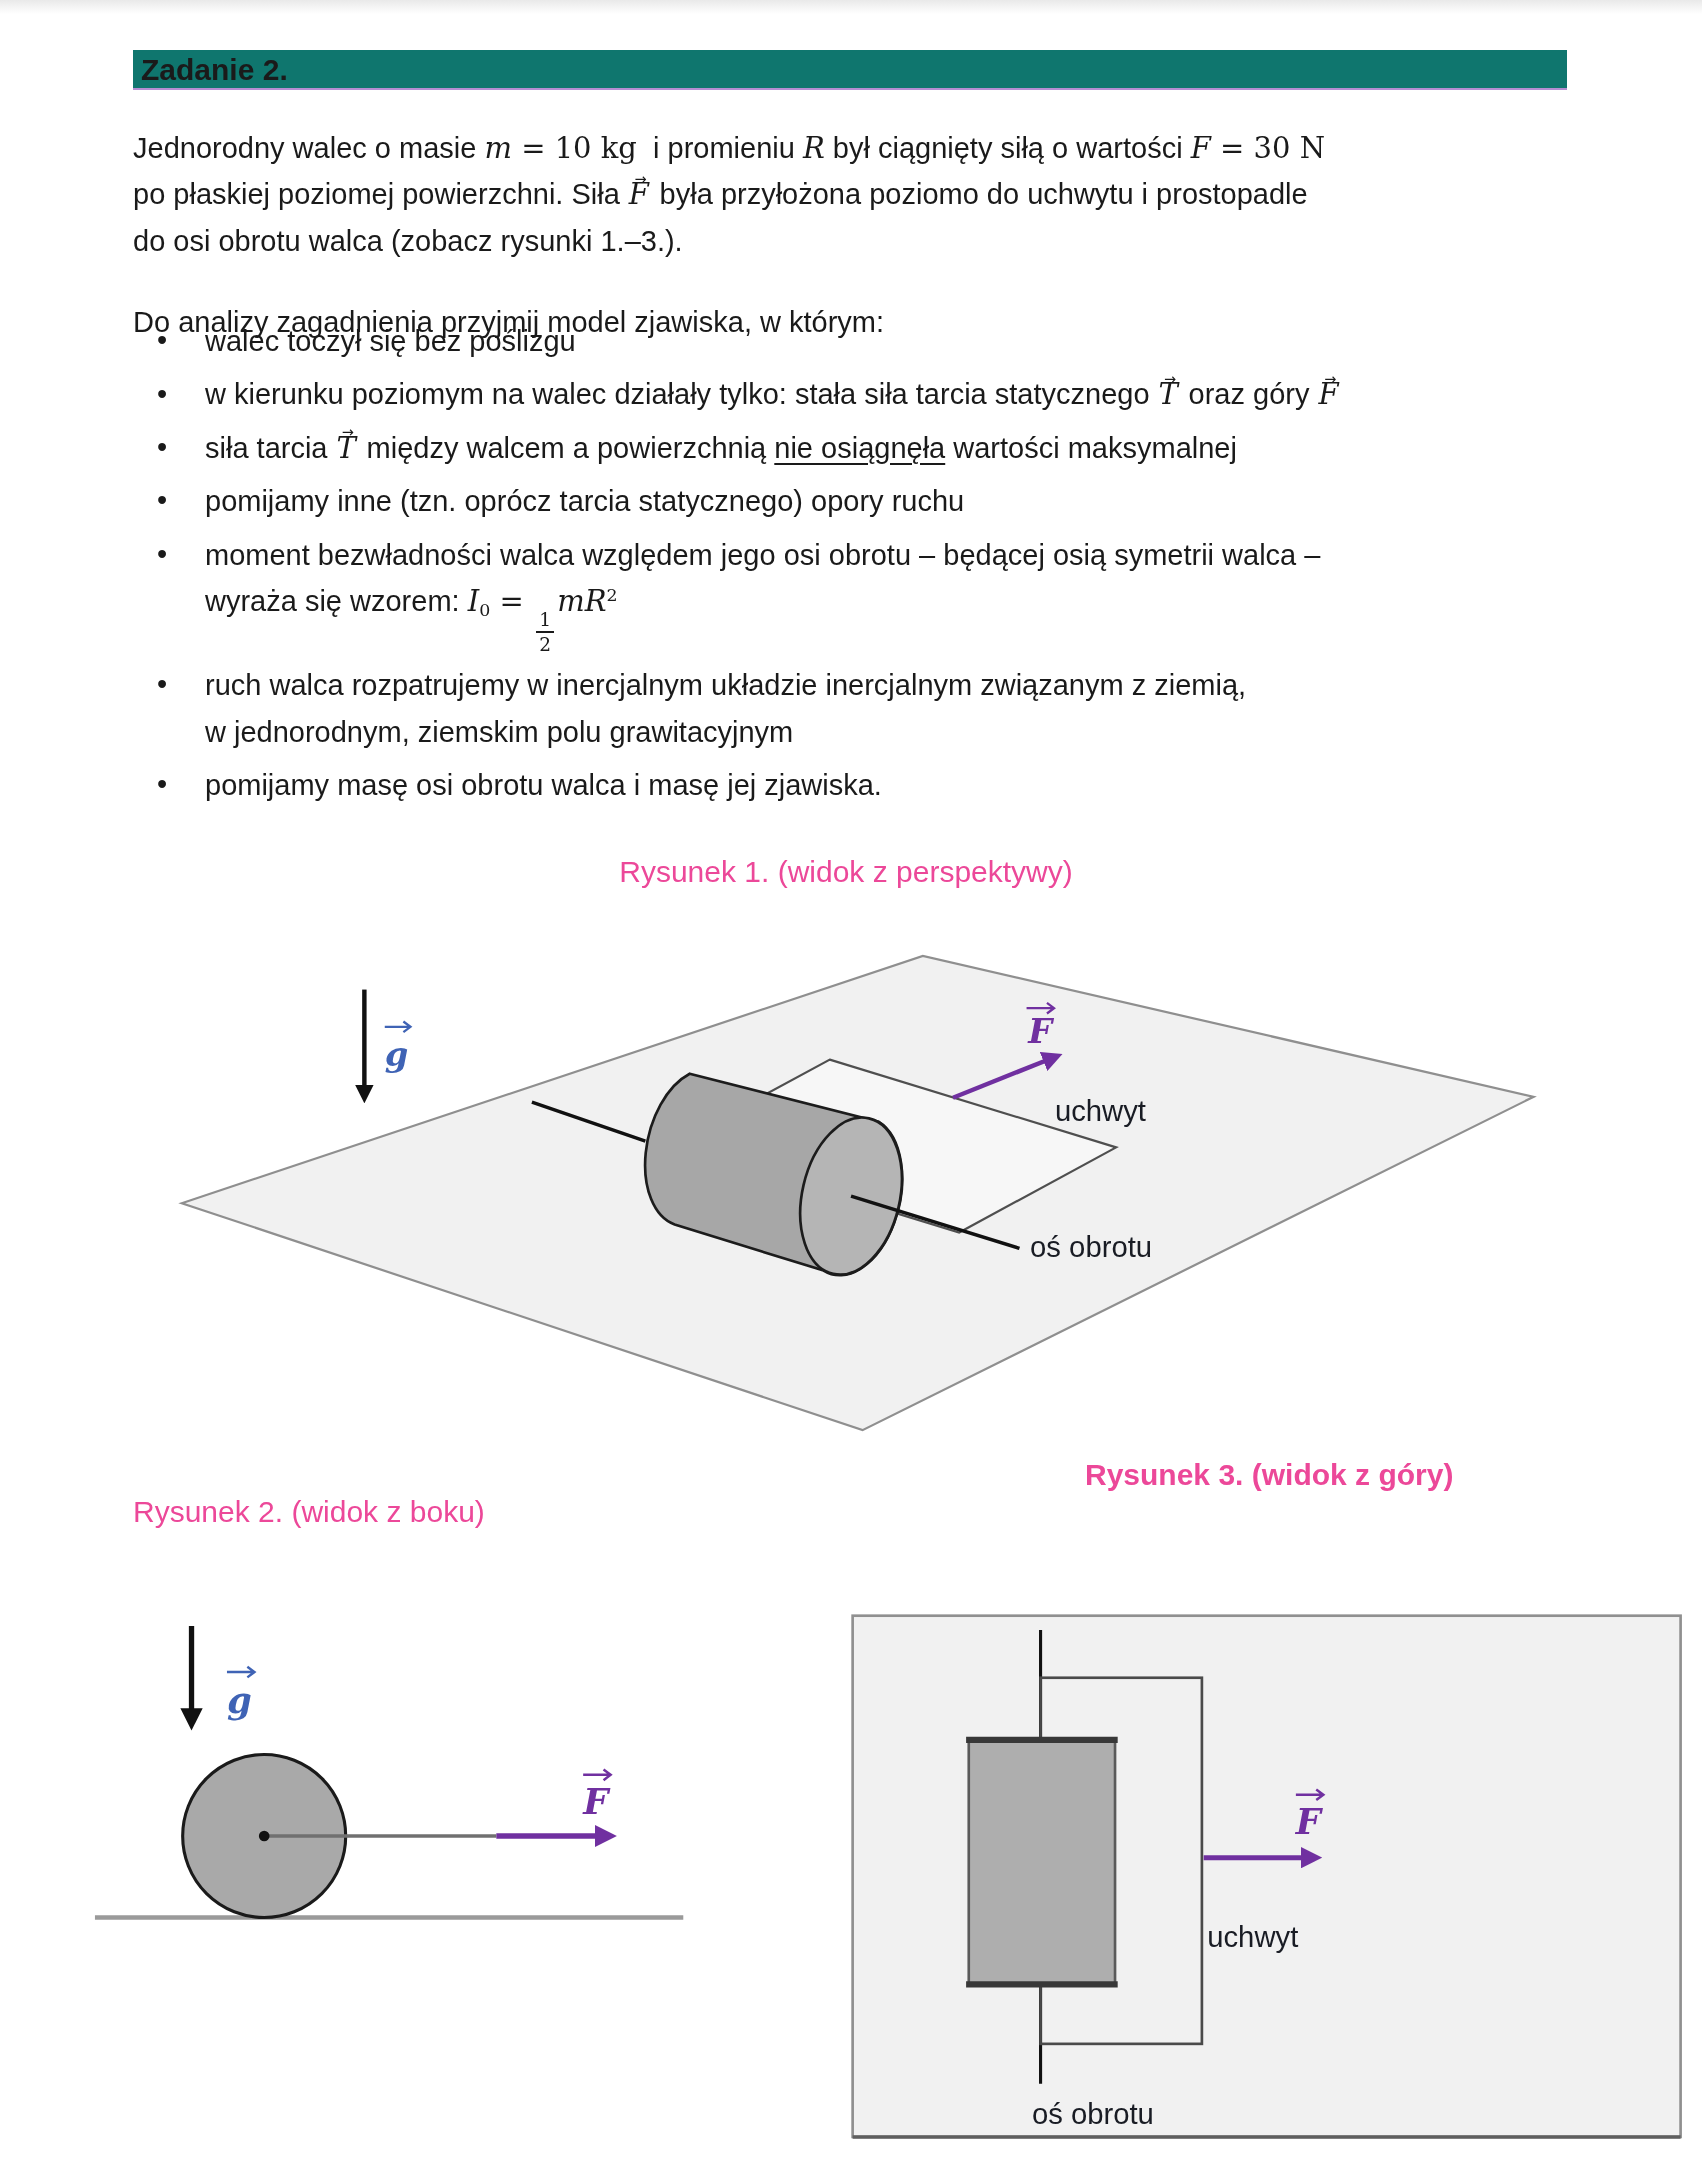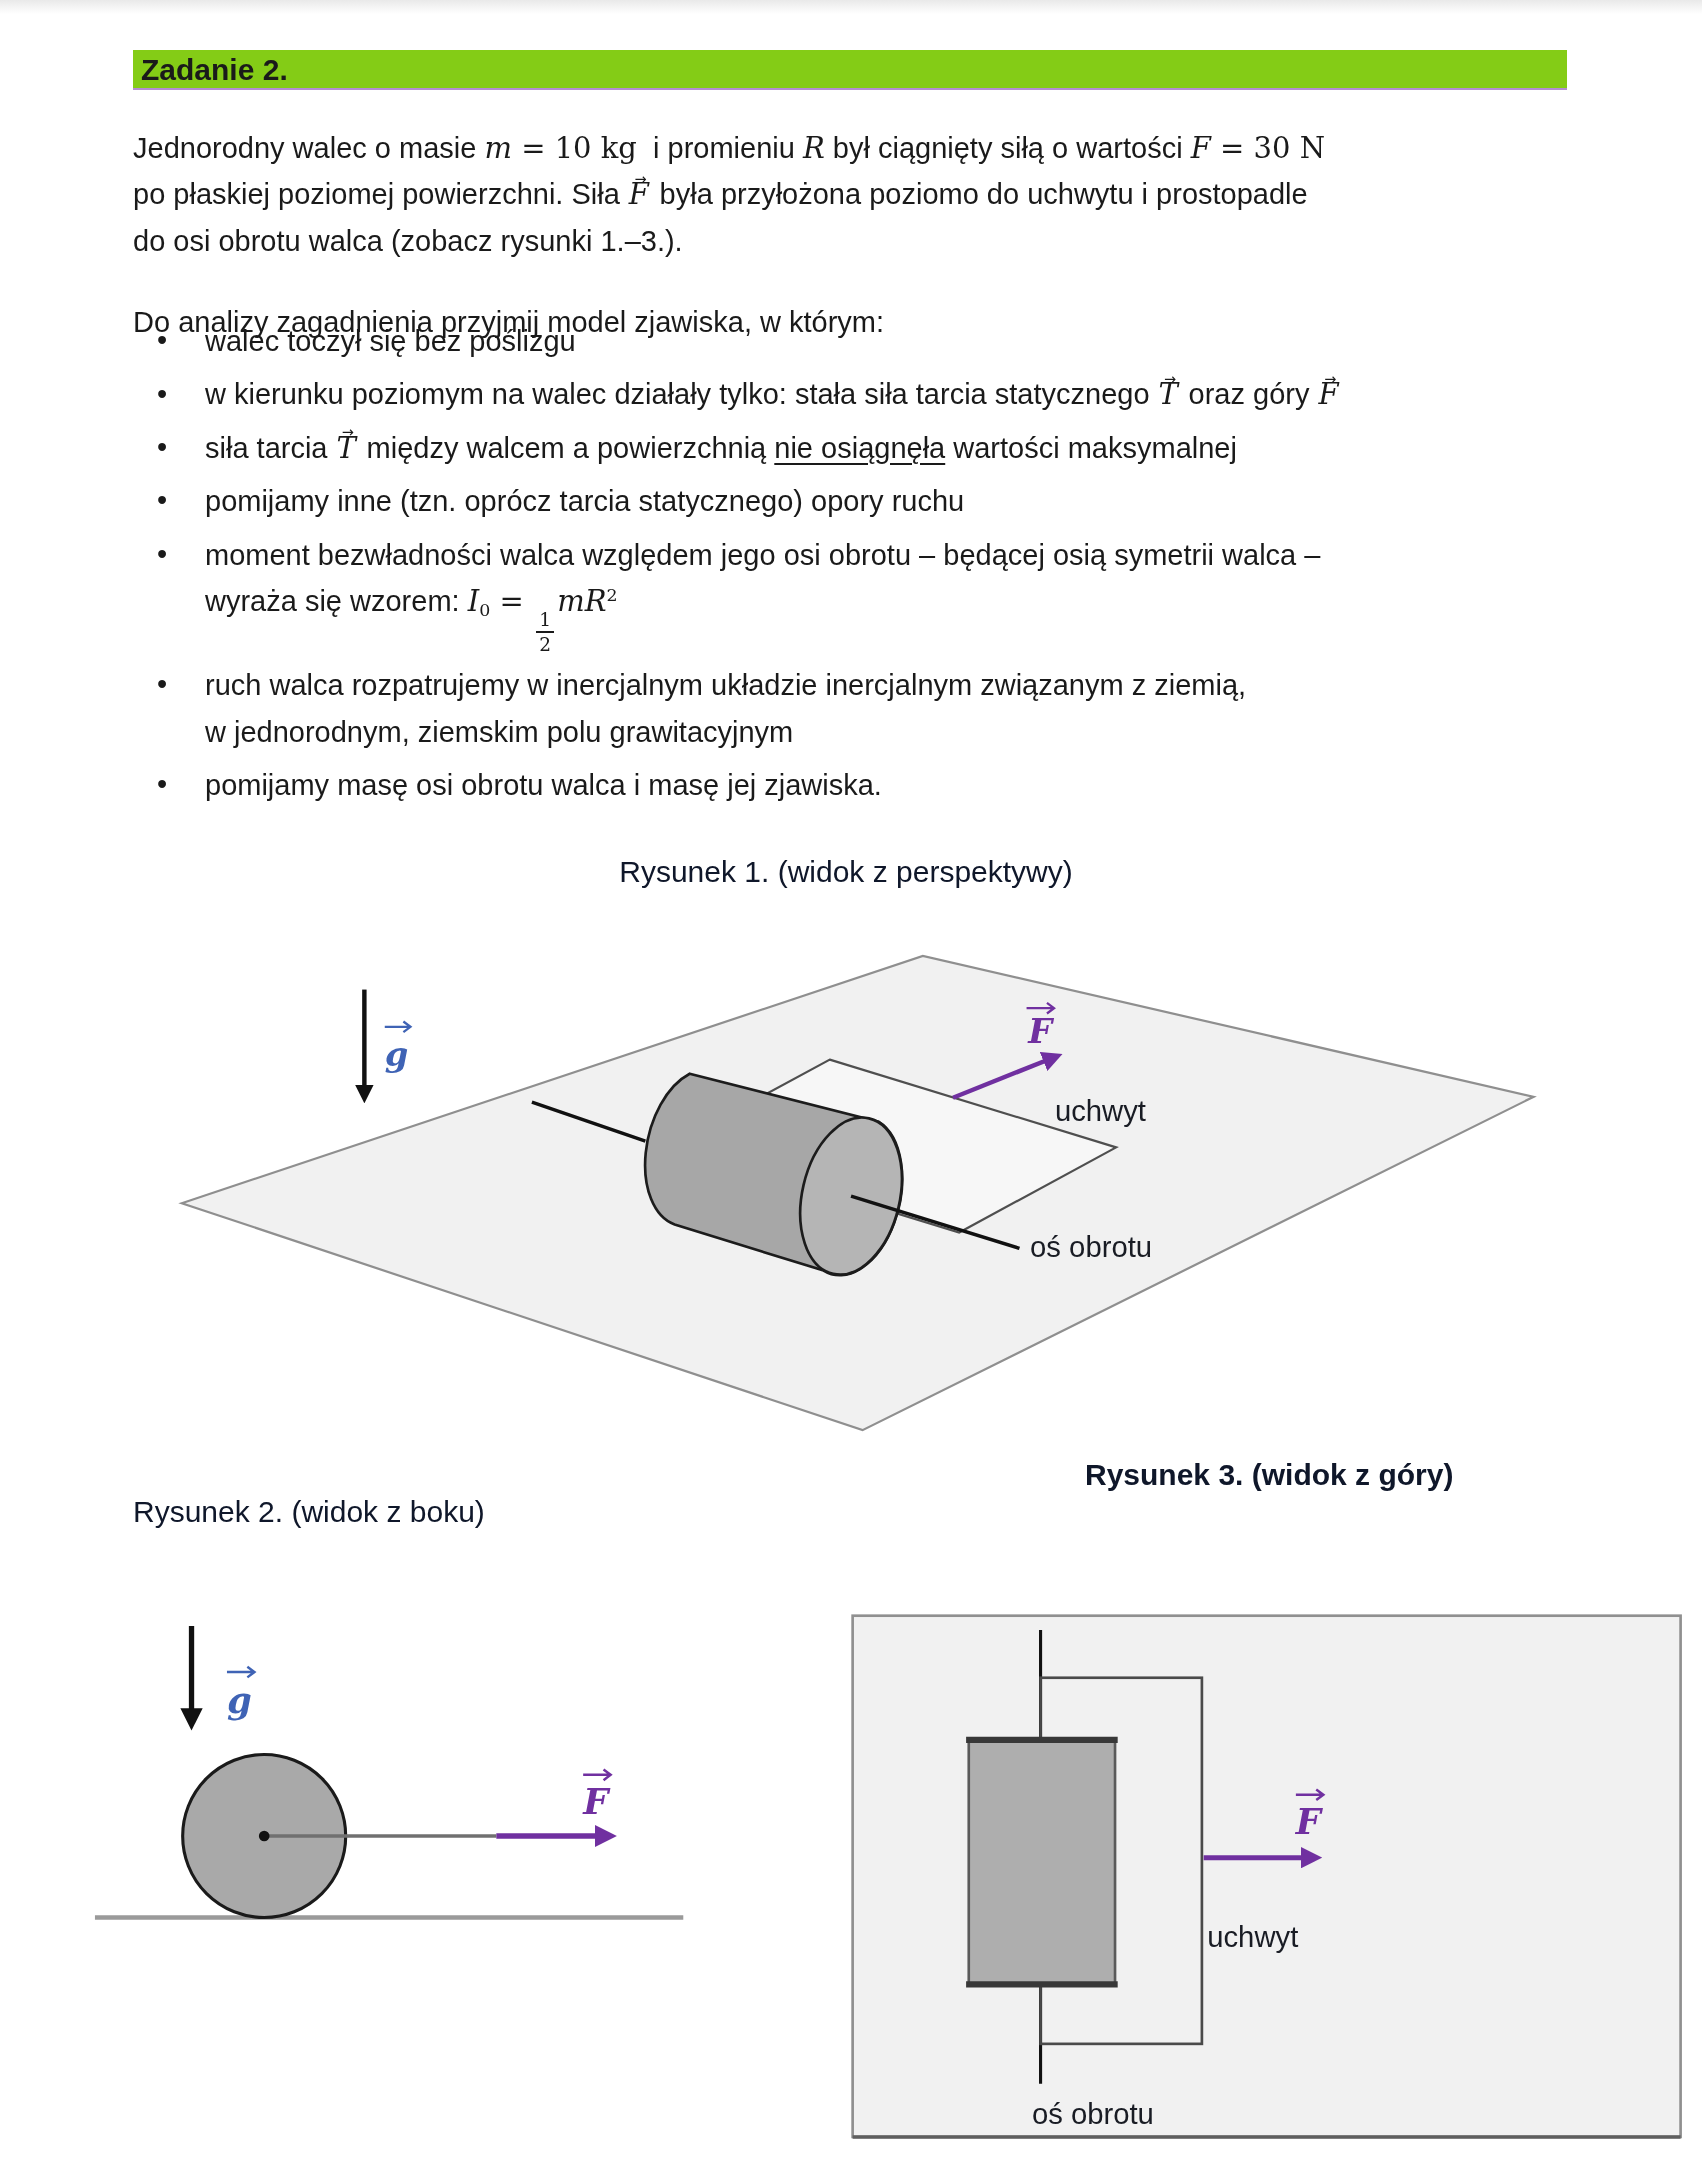--- a/index.html
+++ b/index.html
@@ -1,42 +1,42 @@
 <!DOCTYPE html>
 <html style="font-size:14px"><head>
 <meta charset="utf-8">
 <style>
   html,body{margin:0;padding:0;background:#fff;}
   #page{position:relative;width:1702px;height:2172px;background:#fff;overflow:hidden;
         font-family:"Liberation Sans",sans-serif;color:#1a1a1a;}
   .top-fade{position:absolute;left:0;top:0;width:1702px;height:14px;
         background:linear-gradient(#e9e9e9,#ffffff);}
   .task-header{position:absolute;left:133px;top:50px;width:1426px;height:38px;
-        background:#84cc16;border-bottom:2.7px solid #b48ed2;
+        background:#0f766e;border-bottom:2.7px solid #b48ed2;
         font-size:30px;font-weight:bold;line-height:39px;padding-left:8px;box-sizing:content-box;}
   .para{position:absolute;left:133px;width:1454px;font-size:29px;line-height:1.6;}
   .intro{top:96px;}
   .model-intro{top:270px;}
   ul.model-list{position:absolute;left:133px;top:310px;width:1463px;margin:8px;padding:0;
         list-style:none;font-size:29px;line-height:1.6;}
   ul.model-list li{position:relative;padding-left:64px;margin-bottom:7px;}
   ul.model-list li::before{content:"\2022";position:absolute;left:16px;top:-0.9px;}
   .r-i{font-family:"DejaVu Serif",serif;font-style:italic;}
   .r-s{font-family:"DejaVu Serif",serif;}
   .r-u{text-decoration:underline;text-decoration-thickness:2.2px;text-underline-offset:5.3px;}
   .r-v{font-family:"DejaVu Serif",serif;font-style:italic;position:relative;padding:0 2.7px 0 0.9px;}
   .r-v::after{content:"\2192";position:absolute;left:54%;transform:translateX(-50%);top:-0.66em;
         font-size:0.5em;font-style:normal;font-family:"DejaVu Sans",sans-serif;}
   .r-sub{font-family:"DejaVu Serif",serif;font-size:0.6em;vertical-align:-0.3em;}
   .r-sup{font-family:"DejaVu Serif",serif;font-size:0.6em;vertical-align:0.55em;}
   .frac{display:inline-flex;flex-direction:column;align-items:center;vertical-align:-0.8em;
         line-height:1.15;font-size:0.64em;font-family:"DejaVu Serif",serif;margin:0 2.7px;}
   .frac .fn{border-bottom:2.2px solid #1a1a1a;padding:0 3.5px 0.9px;}
   .frac .fd{padding-top:0.9px;}
-  .fig-caption{position:absolute;font-size:30px;color:#0f172a;}
+  .fig-caption{position:absolute;font-size:30px;color:#ec4899;}
   .cap1{left:133px;top:855px;width:1426px;text-align:center;}
   .cap2{left:133px;top:1495px;}
   .cap3{left:1085px;top:1458px;font-weight:bold;}
   svg{position:absolute;}
   #fig1{left:133px;top:922px;}
   #fig2{left:53px;top:1587px;}
   #fig3{left:842px;top:1596px;}
   svg text.lbl{font-family:"Liberation Sans",sans-serif;font-size:33px;fill:#191c24;}
   svg text.mvar{font-family:"DejaVu Serif",serif;font-style:italic;font-weight:bold;}
 </style>

